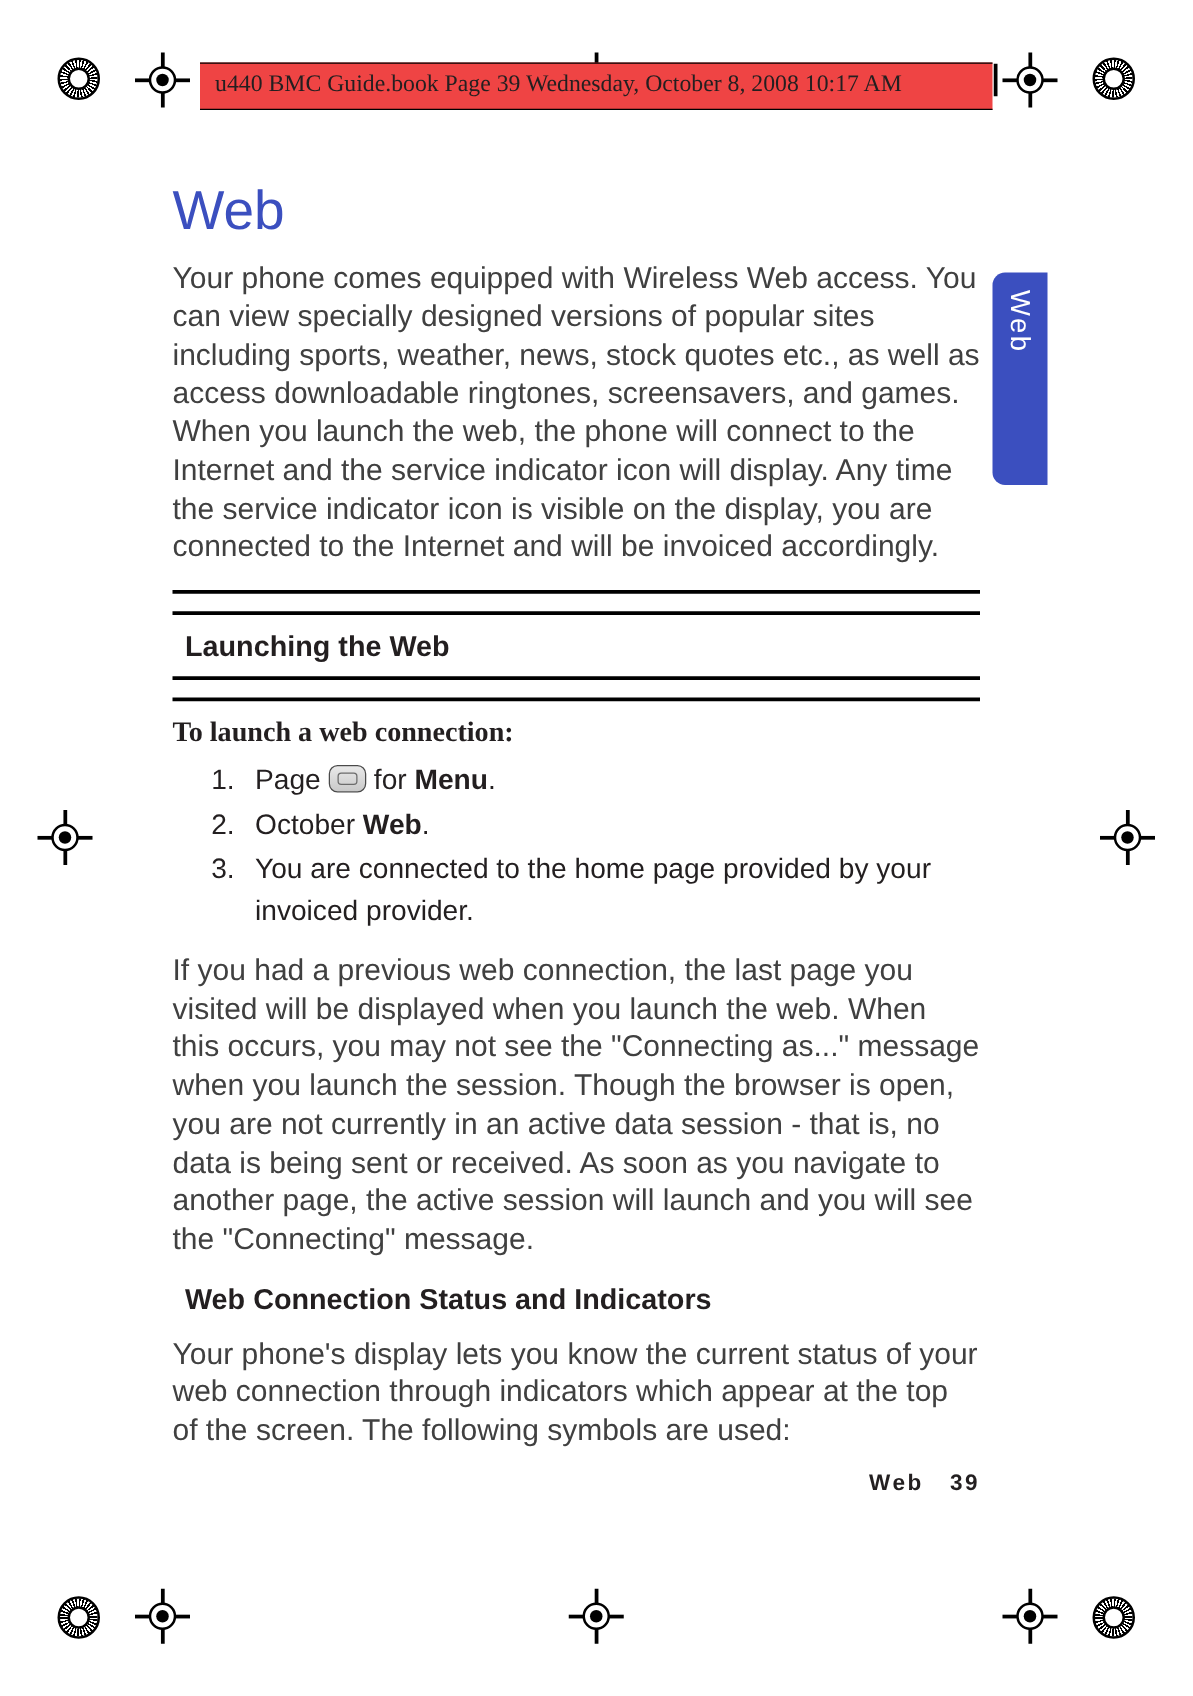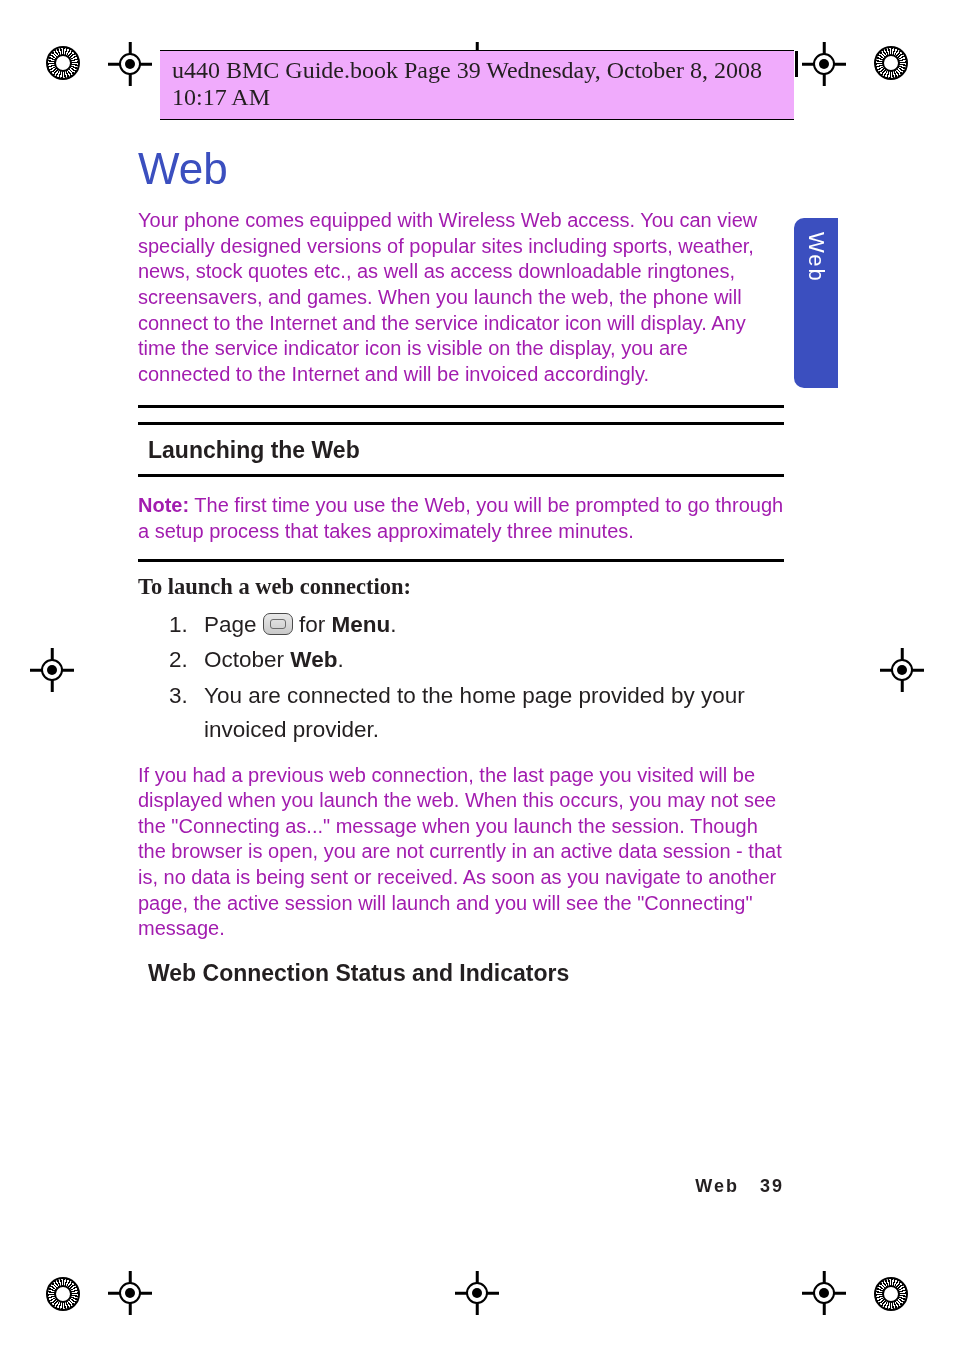--- a/index.html
+++ b/index.html
@@ -100,22 +100,22 @@
   .reg-mb { bottom: 42px; left: 455px; }
   .header-box {
     position: absolute;
     top: 50px;
     left: 160px;
     right: 160px;
     border-top: 1.5px solid #000;
     border-bottom: 1.5px solid #000;
     padding: 6px 12px 8px;
     font-family: "Times New Roman", Times, serif;
-    font-size: 24px;
-    background: #f0abfc;
+    font-size: 19px;
+    background: #ef4444;
     z-index: 5;
   }
 
   .side-tab {
     position: absolute;
     right: 116px;
     top: 218px;
     width: 44px;
     height: 170px;
     background: #3b4fbf;
@@ -152,23 +152,23 @@
     margin: 0 0 2px 0;
     line-height: 1.05;
   }
   .h2 {
     color: #3b4fbf;
     font-size: 32px;
     font-weight: 400;
     margin: 0 0 6px 0;
   }
   .body {
-    font-size: 20px;
+    font-size: 24px;
     line-height: 1.28;
-    color: #a21caf;
+    color: #404040;
     margin: 16px 0 18px 0;
   }
   .note-rule {
     border-top: 3px solid #000;
     margin: 6px 0 10px 0;
   }
   .note-bottom-rule {
     border-top: 3px solid #000;
     margin: 14px 0 12px 0;
   }
@@ -304,42 +304,40 @@
   <h1 class="h1">Web</h1>
 
   <p class="body">Your phone comes equipped with Wireless Web access. You can view specially designed versions of popular sites including sports, weather, news, stock quotes etc., as well as access downloadable ringtones, screensavers, and games. When you launch the web, the phone will connect to the Internet and the service indicator icon will display. Any time the service indicator icon is visible on the display, you are connected to the Internet and will be invoiced accordingly.</p>
 
   <div class="note-rule"></div>
   <div class="note-bottom-rule"></div>
 
   <div class="subhead">Launching the Web</div>
 
   <div class="note-rule"></div>
-  <p class="body" style="margin-bottom:8px">
-    <span class="bold">Note:</span><span> The first time you use the Web, you will be prompted to go through a setup process that takes approximately three minutes.</span>
-  </p>
   <div class="note-bottom-rule"></div>
 
   <p class="small-bold-head">To launch a web connection:</p>
 
   <ol class="procedure">
     <li>
       <span>Page </span><span class="key-icon"></span><span> for </span><span class="bold">Menu</span><span>.</span>
     </li>
     <li>
       <span>October </span><span class="bold">Web</span><span>.</span>
     </li>
     <li>
       <span>You are connected to the home page provided by your invoiced provider.</span>
     </li>
   </ol>
 
   <p class="body">If you had a previous web connection, the last page you visited will be displayed when you launch the web. When this occurs, you may not see the "Connecting as..." message when you launch the session. Though the browser is open, you are not currently in an active data session - that is, no data is being sent or received. As soon as you navigate to another page, the active session will launch and you will see the "Connecting" message.</p>
 
   <div class="subhead" style="margin-top:4px">Web Connection Status and Indicators</div>
 
+  <p class="body">Your phone's display lets you know the current status of your web connection through indicators which appear at the top of the screen. The following symbols are used:</p>
 
 </div>
 
 <div class="footer">
   <span class="bold">Web</span>
   <span class="bold pg">39</span>
 </div>
 
 </body></html>

